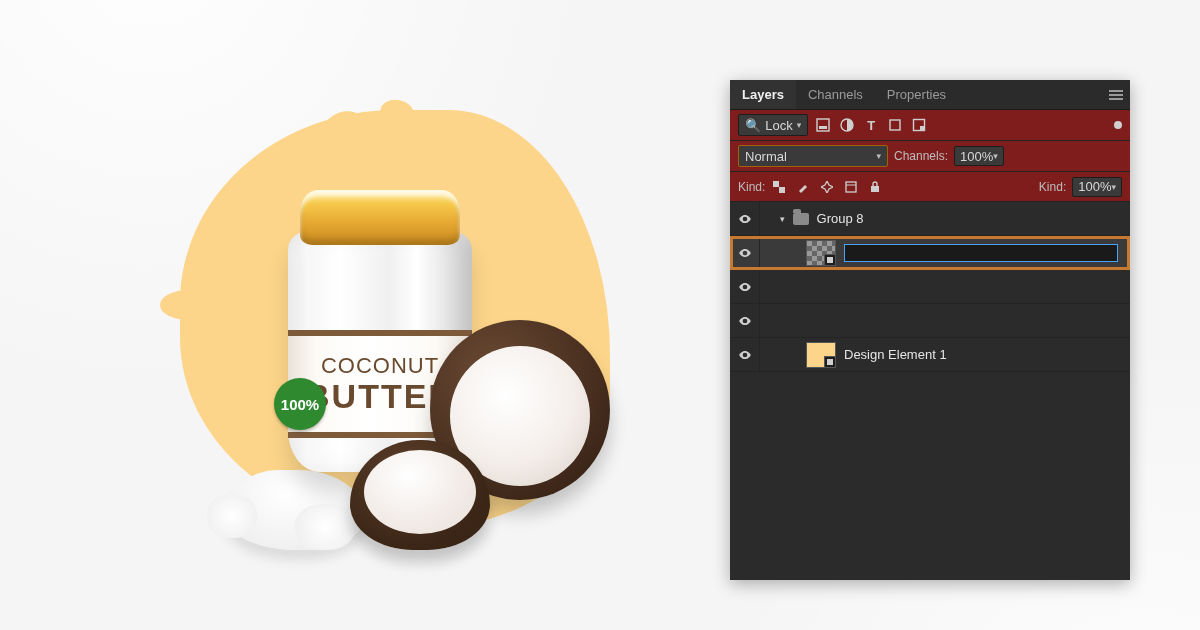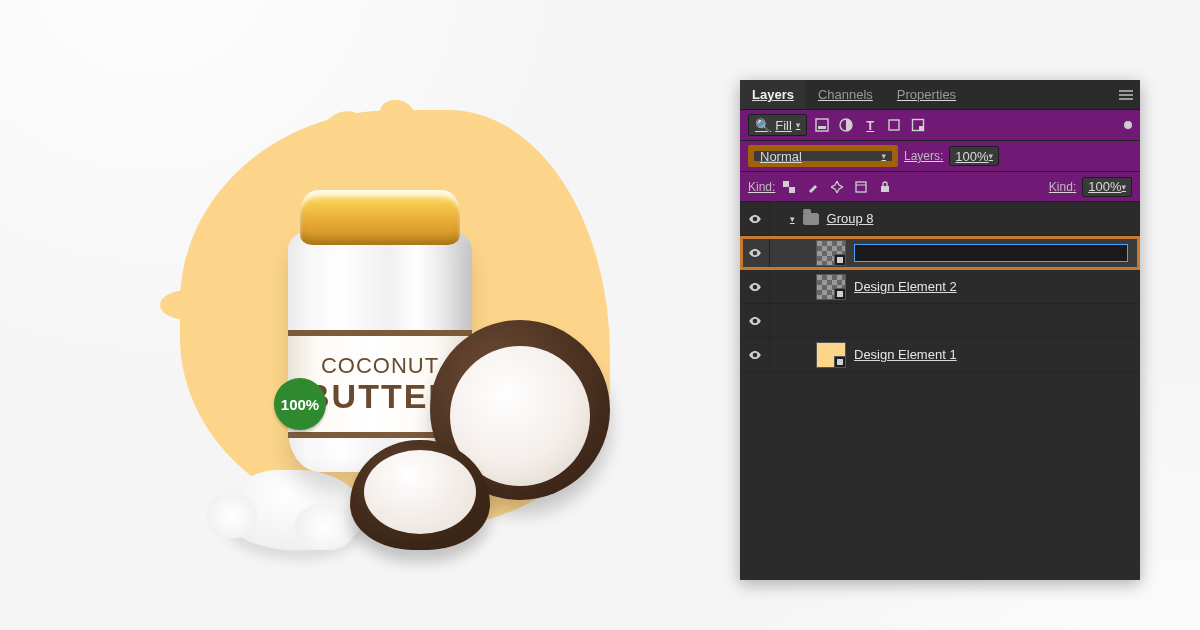--- a/index.html
+++ b/index.html
@@ -159,30 +159,29 @@
     position:absolute;
     background: radial-gradient(circle,#fff,#ececec);
     border-radius: 45%;
   }
   .flakes::before { left:-18px; top:24px; width:50px; height:44px; }
   .flakes::after  { left:70px;  top:34px; width:60px; height:46px; }
 
   
   .panel {
     position: absolute;
-    right: 60px; top: 80px;
+    right: 70px; top: 80px;
     width: 400px; height: 500px;
-    background: #701a75;
+    background: #7f1d1d;
     color: #d8d8d8;
     font-size: 13px;
     box-shadow: 0 4px 16px rgba(0,0,0,0.3);
     display: flex;
     flex-direction: column;
     user-select: none;
-    text-decoration: underline;
   }
   .panel-tabs {
     display: flex;
     align-items: center;
     border-bottom: 1px solid #1a1a1a;
     background: #2b2b2b;
     height: 30px;
   }
   .panel-tabs .tab {
     padding: 0 12px;
@@ -216,21 +215,21 @@
   .chev { font-size:9px; color:#bdbdbd; }
   .flaticon {
     width:18px; height:18px;
     display:flex; align-items:center; justify-content:center;
     color:#cfcfcf; font-size:12px;
     cursor:pointer;
   }
   .dot { width:8px;height:8px;border-radius:50%;background:#cfcfcf;display:inline-block;}
 
   .blend-select {
-    background:#3a3a3a;border:6px solid #a16207;height:22px;
+    background:#3a3a3a;border:1px solid #a16207;height:22px;
     padding:0 6px;border-radius:2px;min-width:150px;
     display:flex;align-items:center;justify-content:space-between;
     cursor:pointer;
   }
   .lbl-sm { color:#bdbdbd; font-size:12px; }
   .pct-box {
     background:#3a3a3a;border:1px solid #1d1d1d;height:20px;
     padding:0 5px;border-radius:2px;min-width:48px;
     display:flex;align-items:center;justify-content:space-between;
     cursor:pointer;
@@ -339,21 +338,21 @@
           <rect width="14" height="2" fill="#9a9a9a"></rect>
           <rect y="4" width="14" height="2" fill="#9a9a9a"></rect>
           <rect y="8" width="14" height="2" fill="#9a9a9a"></rect>
         </svg>
     </div>
   </div>
 
   <div class="row">
     <div class="search-kind">
       <span>🔍</span>
-      <span>Fill</span>
+      <span>Lock</span>
       <span class="chev">▾</span>
     </div>
     <div class="flaticon">
         <svg width="14" height="14">
           <rect x="1" y="1" width="12" height="12" fill="none" stroke="#cfcfcf" stroke-width="1.4"></rect>
           <rect x="3" y="8" width="8" height="3" fill="#cfcfcf"></rect>
         </svg>
       </div>
     <div class="flaticon">
         <svg width="14" height="14">
@@ -375,21 +374,21 @@
       </div>
     <div style="flex:1"></div>
     <span class="dot"></span>
   </div>
 
   <div class="row">
     <div class="blend-select">
       <span>Normal</span>
       <span class="chev">▾</span>
     </div>
-    <span class="lbl-sm">Layers:</span>
+    <span class="lbl-sm">Channels:</span>
     <div class="pct-box">
       <span>100%</span>
       <span class="chev">▾</span>
     </div>
   </div>
 
   <div class="row">
     <span class="lbl-sm">Kind:</span>
     <div class="lock-icons">
       <div class="ic">
@@ -457,26 +456,20 @@
         <input class="rename-field" value="" style="">
       </div>
     </div>
 
     <div class="layer-row">
       <div class="vis-col">
         <span class="eye"><svg viewBox="0 0 24 24">
               <path d="M12 5c-5 0-9 4.5-10 7 1 2.5 5 7 10 7s9-4.5 10-7c-1-2.5-5-7-10-7zm0 11a4 4 0 110-8 4 4 0 010 8z"></path>
             </svg></span>
       </div>
-      <div class="layer-content indent-2">
-        <span class="thumb checker">
-            <span class="smart-badge"></span>
-          </span>
-        <span class="layer-name">Design Element 2</span>
-      </div>
     </div>
 
     <div class="layer-row">
       <div class="vis-col">
         <span class="eye"><svg viewBox="0 0 24 24">
               <path d="M12 5c-5 0-9 4.5-10 7 1 2.5 5 7 10 7s9-4.5 10-7c-1-2.5-5-7-10-7zm0 11a4 4 0 110-8 4 4 0 010 8z"></path>
             </svg></span>
       </div>
     </div>
 

